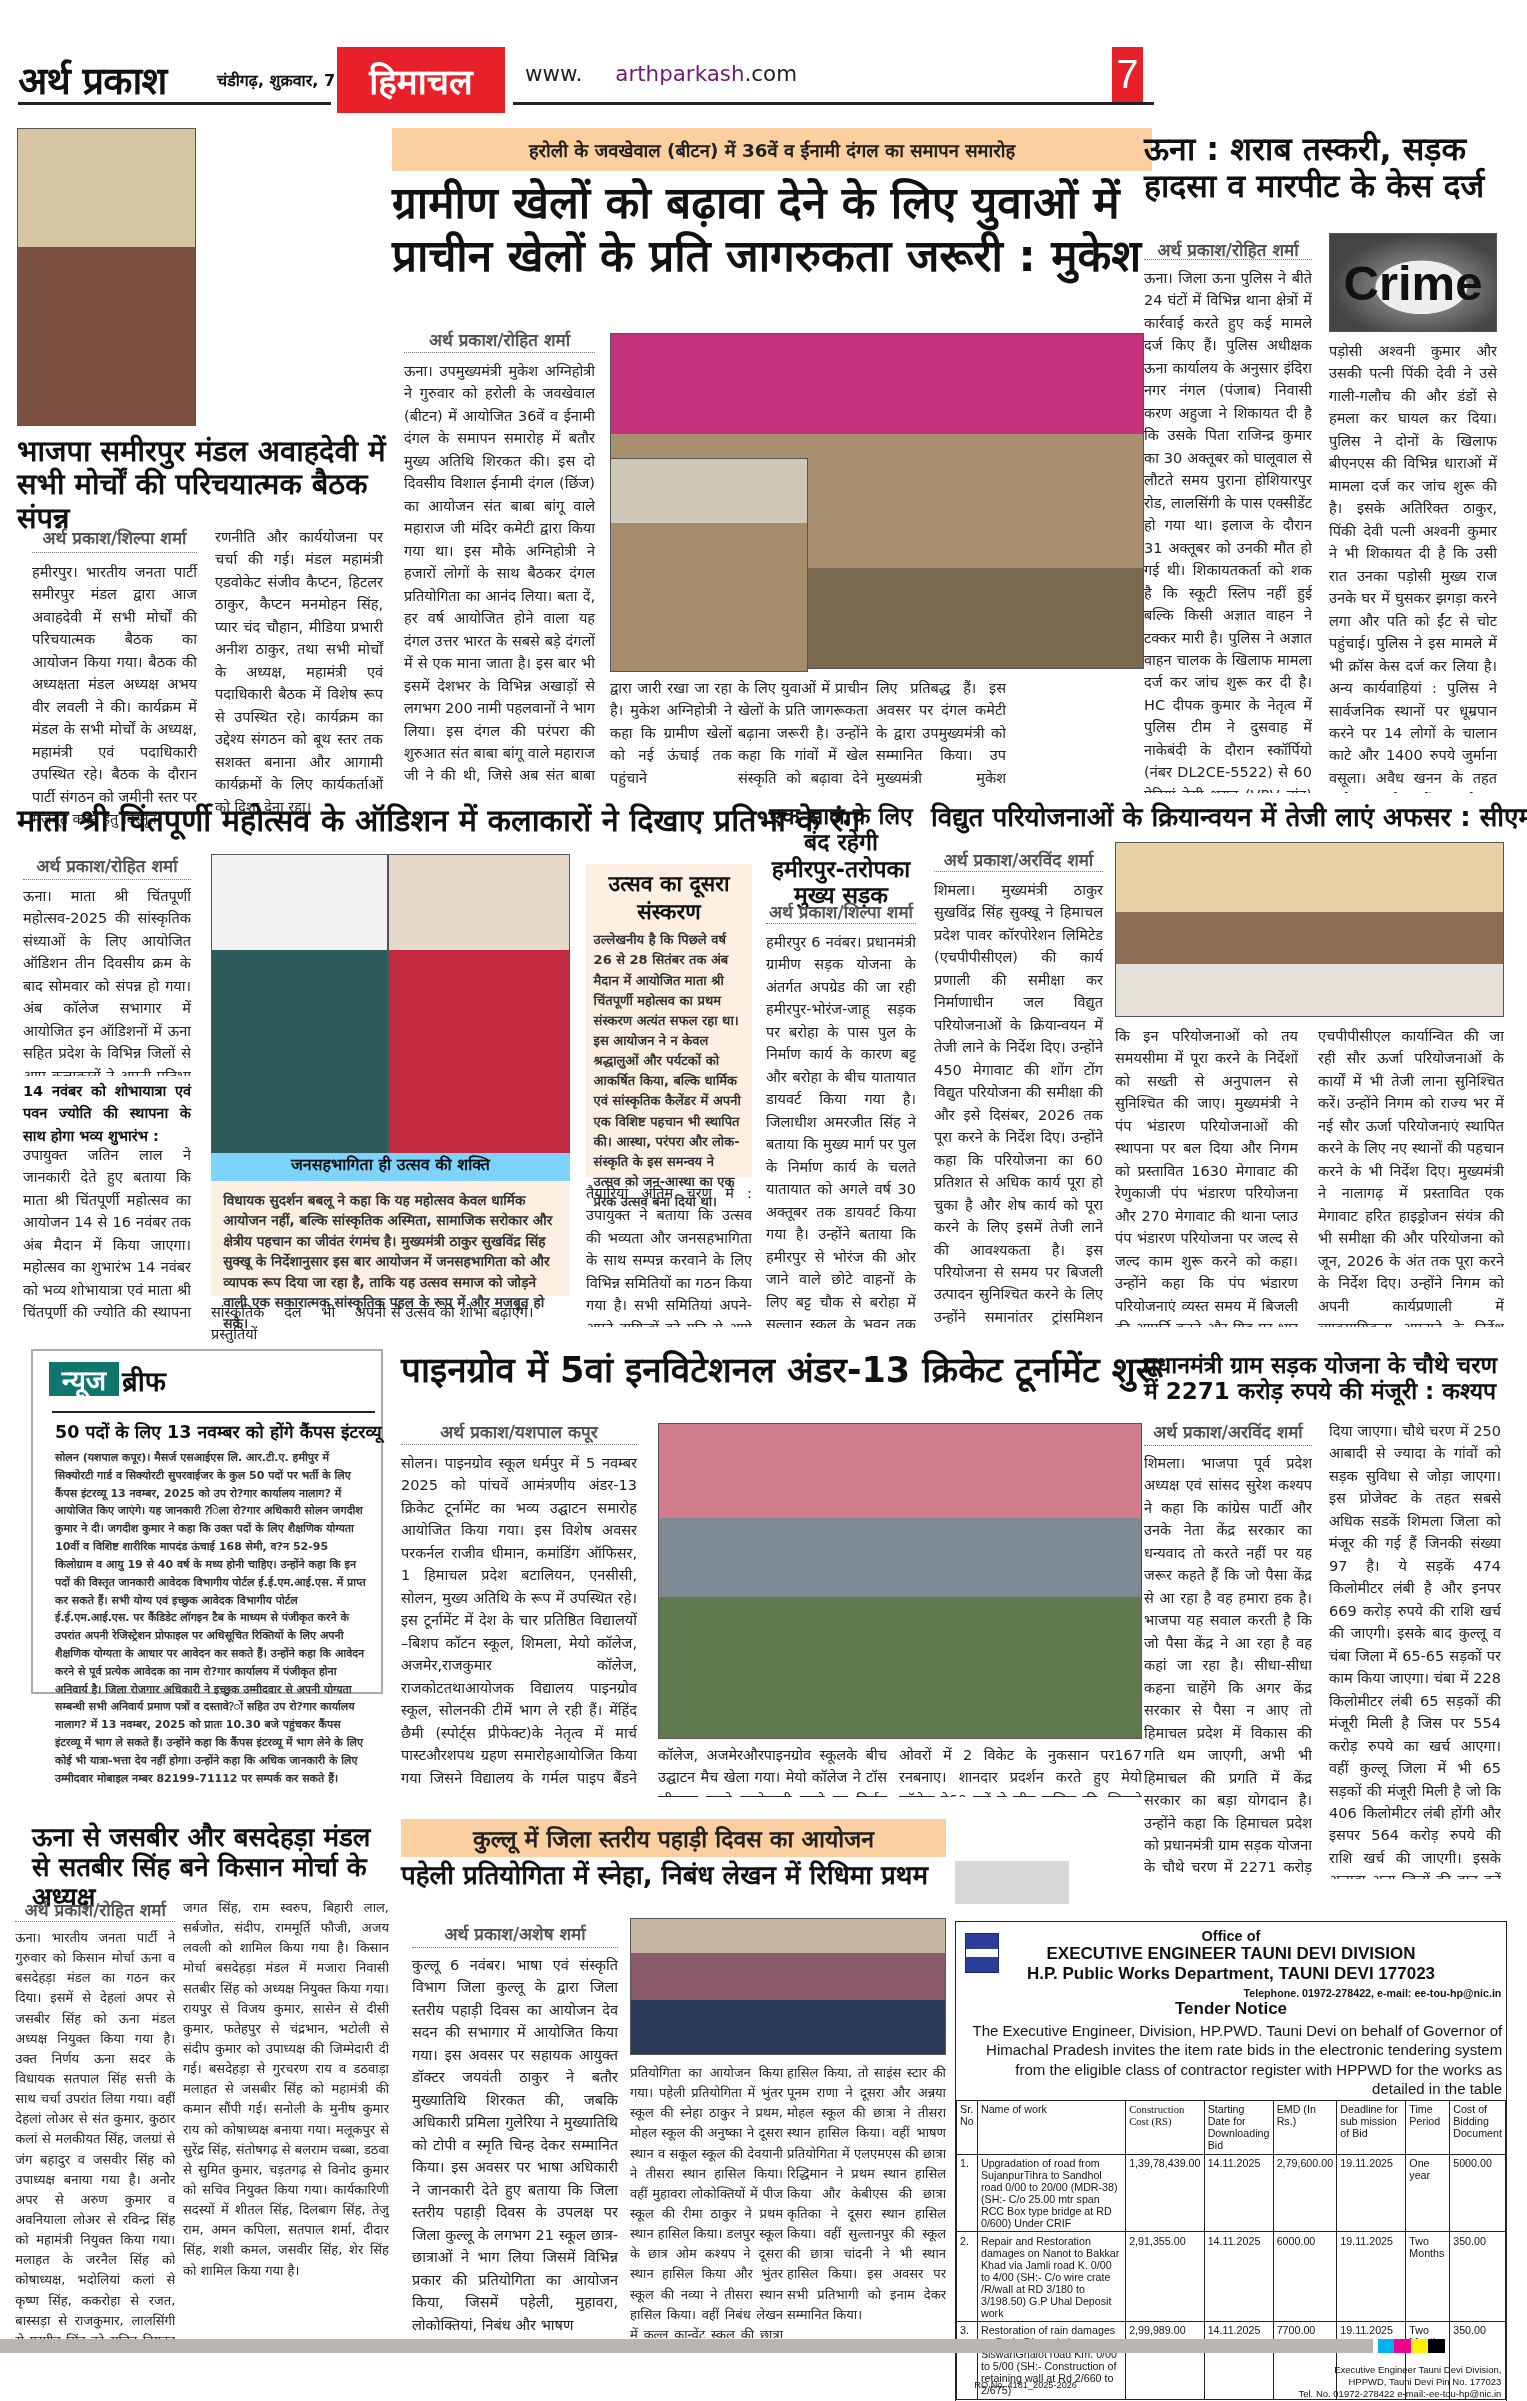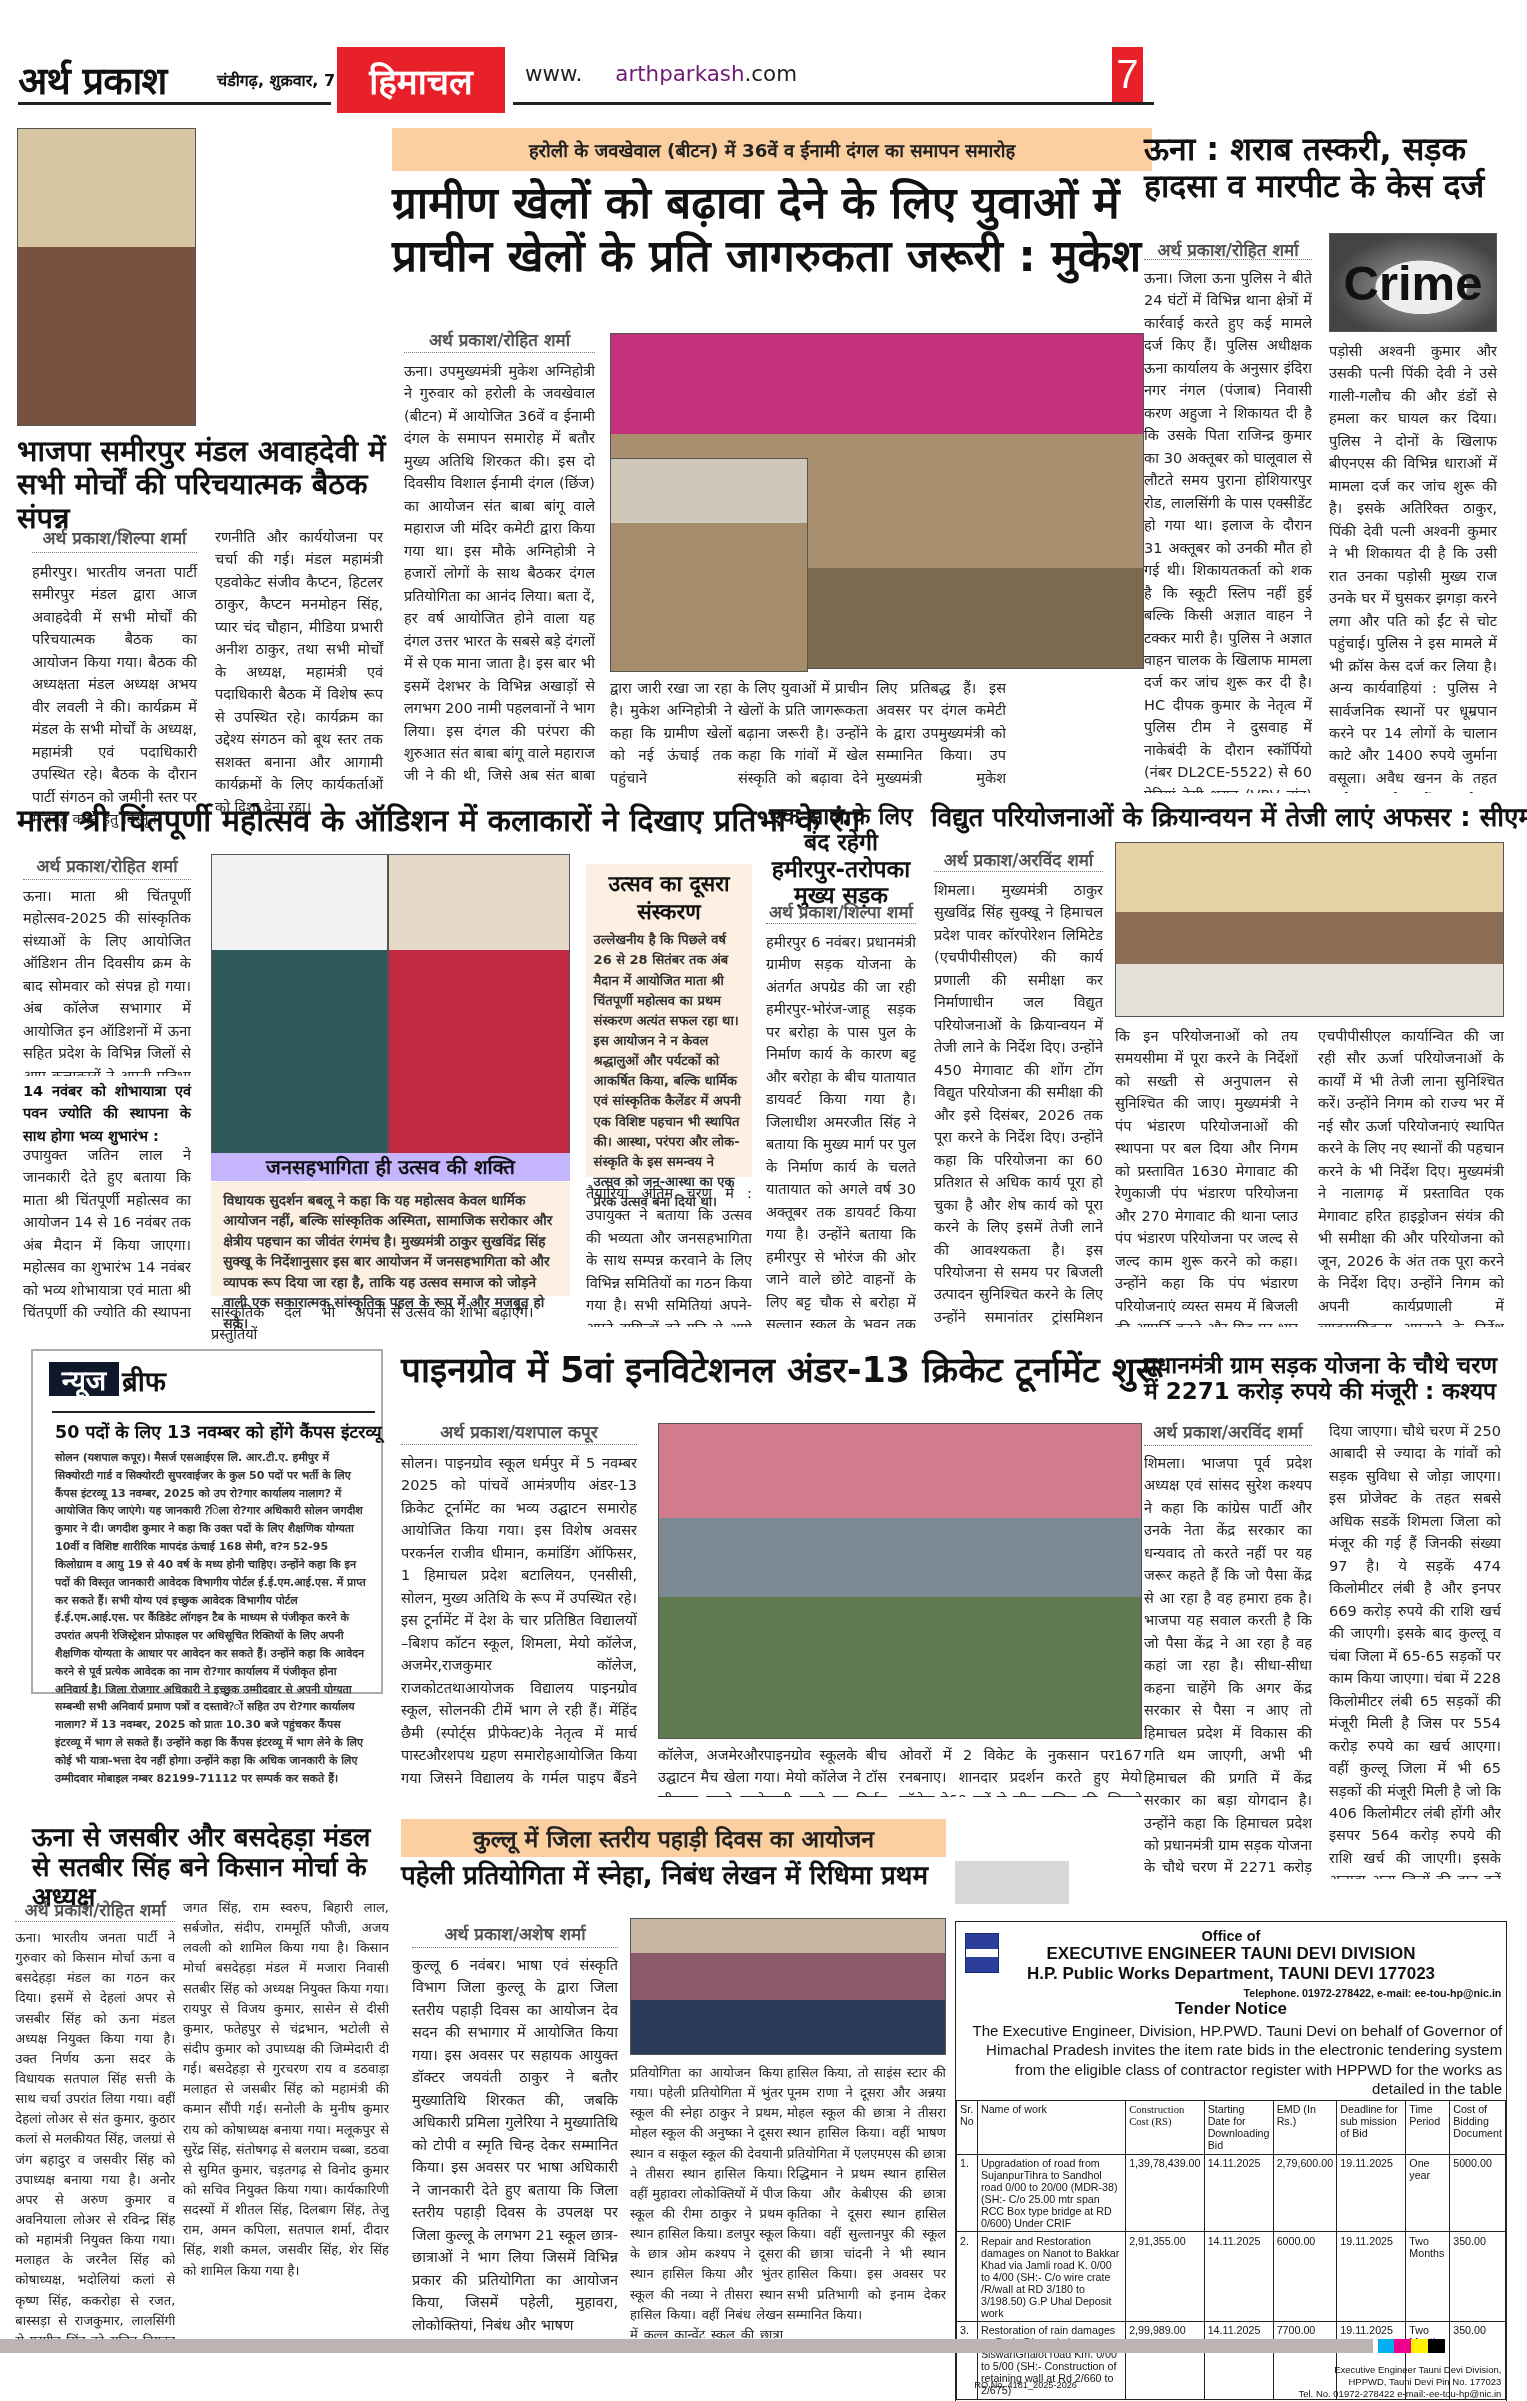--- a/index.html
+++ b/index.html
@@ -26,21 +26,21 @@
 
   .kicker-band { background: #fbcf9f; display:flex; align-items:center; justify-content:center; font-weight:bold; color:#222; }
   .headline { font-weight: bold; line-height: 1.15; color: #111; }
   .byline { font-weight: bold; color: #555; text-align: center; font-size: 17px; }
   .dotrule { border-top: 1.5px dotted #777; height: 0; }
   .body-text { font-size: 14.5px; line-height: 1.55; text-align: justify; color: #222; }
   .sidebar-box { background: #fdf0e2; }
   .caption-box { background: #fdf0e2; font-size: 13.7px; line-height: 1.5; font-weight: bold; color: #333; padding: 7.6px 12.2px; }
 
   .brief-box { border: 2.3px solid #aaa; }
-  .brief-logo-red { background: #0f172a; color:#fff; font-weight:bold; font-size: 27.5px; display:flex; align-items:center; justify-content:center; }
+  .brief-logo-red { background: #0f766e; color:#fff; font-weight:bold; font-size: 27.5px; display:flex; align-items:center; justify-content:center; }
   .brief-logo-black { font-weight:bold; font-size: 27.5px; color:#111; }
 
   .tender { border: 1.5px solid #222; font-family: "Liberation Sans", sans-serif; }
   .tender table { border-collapse: collapse; width: 100%; font-size: 10.7px; font-family: "Liberation Sans", sans-serif; }
   .tender th, .tender td { border: 0.8px solid #222; padding: 2.3px 3.1px; vertical-align: top; text-align: left; font-weight: normal; }
   .pwd-logo { background: linear-gradient(180deg, #2b3f9a 0 40%, #fff 40% 60%, #2b3f9a 60%); border: 1.5px solid #1a2a6a; }
 
   .color-bar { left: 0; top: 2339px; width: 1373px; height: 13.7px; background: #bcb4b3; }
   .reg { top: 2339px; width: 17px; height: 13.7px; }
 </style>
@@ -83,21 +83,21 @@
 <div class="abs body-text" style="left:1329px;top:340px;width:168px;height:453px;overflow:hidden;">पड़ोसी अश्वनी कुमार और उसकी पत्नी पिंकी देवी ने उसे गाली-गलौच की और डंडों से हमला कर घायल कर दिया। पुलिस ने दोनों के खिलाफ बीएनएस की विभिन्न धाराओं में मामला दर्ज कर जांच शुरू की है। इसके अतिरिक्त ठाकुर, पिंकी देवी पत्नी अश्वनी कुमार ने भी शिकायत दी है कि उसी रात उनका पड़ोसी मुख्य राज उनके घर में घुसकर झगड़ा करने लगा और पति को ईंट से चोट पहुंचाई। पुलिस ने इस मामले में भी क्रॉस केस दर्ज कर लिया है। अन्य कार्यवाहियां : पुलिस ने सार्वजनिक स्थानों पर धूम्रपान करने पर 14 लोगों के चालान काटे और 1400 रुपये जुर्माना वसूला। अवैध खनन के तहत संतोषगढ़ क्षेत्र में 2 ट्रैक्टर चालक पकड़े गए। वाहन को कब्जे में लेकर चालान अदालत भेजे जा रहे हैं।</div>
 
 <div class="abs headline" style="left:17px;top:803px;width:763px;font-size:30.5px;white-space:nowrap;">माता श्री चिंतपूर्णी महोत्सव के ऑडिशन में कलाकारों ने दिखाए प्रतिभा के रंग</div>
 <div class="abs byline" style="left:23px;top:854px;width:168px;">अर्थ प्रकाश/रोहित शर्मा</div>
 <div class="abs dotrule" style="left:23px;top:879px;width:168px;"></div>
 <div class="abs body-text" style="left:23px;top:885px;width:168px;height:191px;overflow:hidden;">ऊना। माता श्री चिंतपूर्णी महोत्सव-2025 की सांस्कृतिक संध्याओं के लिए आयोजित ऑडिशन तीन दिवसीय क्रम के बाद सोमवार को संपन्न हो गया। अंब कॉलेज सभागार में आयोजित इन ऑडिशनों में ऊना सहित प्रदेश के विभिन्न जिलों से आए कलाकारों ने अपनी प्रतिभा का बेहतरीन प्रदर्शन किया। नृत्य, संगीत और लोक कलाओं की विविध झलकियों ने चयन समिति को प्रभावित किया।</div>
 <div class="abs body-text" style="left:23px;top:1080px;width:168px;font-weight:bold;color:#111;">14 नवंबर को शोभायात्रा एवं पवन ज्योति की स्थापना के साथ होगा भव्य शुभारंभ :</div>
 <div class="abs body-text" style="left:23px;top:1144px;width:168px;height:175px;overflow:hidden;">उपायुक्त जतिन लाल ने जानकारी देते हुए बताया कि माता श्री चिंतपूर्णी महोत्सव का आयोजन 14 से 16 नवंबर तक अंब मैदान में किया जाएगा। महोत्सव का शुभारंभ 14 नवंबर को भव्य शोभायात्रा एवं माता श्री चिंतपूर्णी की ज्योति की स्थापना के साथ होगा। तीन दिवसीय इस उत्सव में प्रदेश व देश के विख्यात कलाकारों के साथ-साथ अंतरराष्ट्रीय</div>
 <div class="abs photo dance" style="left:211px;top:854px;width:177px;height:320px;"></div>
 <div class="abs photo singer" style="left:388px;top:854px;width:182px;height:320px;"></div>
-<div class="abs" style="left:211px;top:1153px;width:359px;height:27.5px;background:#c4b5fd;font-size:20px;font-weight:bold;text-align:center;color:#111;">जनसहभागिता ही उत्सव की शक्ति</div>
+<div class="abs" style="left:211px;top:1153px;width:359px;height:27.5px;background:#7dd3fc;font-size:16px;font-weight:bold;text-align:center;color:#111;">जनसहभागिता ही उत्सव की शक्ति</div>
 <div class="abs caption-box" style="left:211px;top:1182px;width:359px;height:114px;">विधायक सुदर्शन बबलू ने कहा कि यह महोत्सव केवल धार्मिक आयोजन नहीं, बल्कि सांस्कृतिक अस्मिता, सामाजिक सरोकार और क्षेत्रीय पहचान का जीवंत रंगमंच है। मुख्यमंत्री ठाकुर सुखविंद्र सिंह सुक्खू के निर्देशानुसार इस बार आयोजन में जनसहभागिता को और व्यापक रूप दिया जा रहा है, ताकि यह उत्सव समाज को जोड़ने वाली एक सकारात्मक सांस्कृतिक पहल के रूप में और मजबूत हो सके।</div>
 <div class="abs body-text" style="left:211px;top:1301px;width:175px;">सांस्कृतिक दल भी अपनी प्रस्तुतियों</div>
 <div class="abs body-text" style="left:391px;top:1301px;width:175px;">से उत्सव की शोभा बढ़ाएंगे।</div>
 <div class="abs sidebar-box" style="left:586px;top:864px;width:166px;height:313px;padding:6.1px 7.6px;">
   <div style="font-size:21.4px;font-weight:bold;text-align:center;line-height:1.3;">उत्सव का दूसरा संस्करण</div>
   <div style="font-size:13px;line-height:1.55;font-weight:bold;color:#333;margin-top:4.6px;">उल्लेखनीय है कि पिछले वर्ष 26 से 28 सितंबर तक अंब मैदान में आयोजित माता श्री चिंतपूर्णी महोत्सव का प्रथम संस्करण अत्यंत सफल रहा था। इस आयोजन ने न केवल श्रद्धालुओं और पर्यटकों को आकर्षित किया, बल्कि धार्मिक एवं सांस्कृतिक कैलेंडर में अपनी एक विशिष्ट पहचान भी स्थापित की। आस्था, परंपरा और लोक-संस्कृति के इस समन्वय ने उत्सव को जन-आस्था का एक प्रेरक उत्सव बना दिया था।</div>
 </div>
 <div class="abs body-text" style="left:586px;top:1182px;width:166px;height:145px;overflow:hidden;">तैयारियां अंतिम चरण में : उपायुक्त ने बताया कि उत्सव की भव्यता और जनसहभागिता के साथ सम्पन्न करवाने के लिए विभिन्न समितियों का गठन किया गया है। सभी समितियां अपने-अपने दायित्वों को गति से आगे बढ़ा रही हैं, ताकि महोत्सव को एक यादगार स्वरूप प्रदान किया जा सके।</div>
 
 <div class="abs headline" style="left:766px;top:803px;width:150px;font-size:23px;text-align:center;">एक साल के लिए बंद रहेगी हमीरपुर-तरोपका मुख्य सड़क</div>

